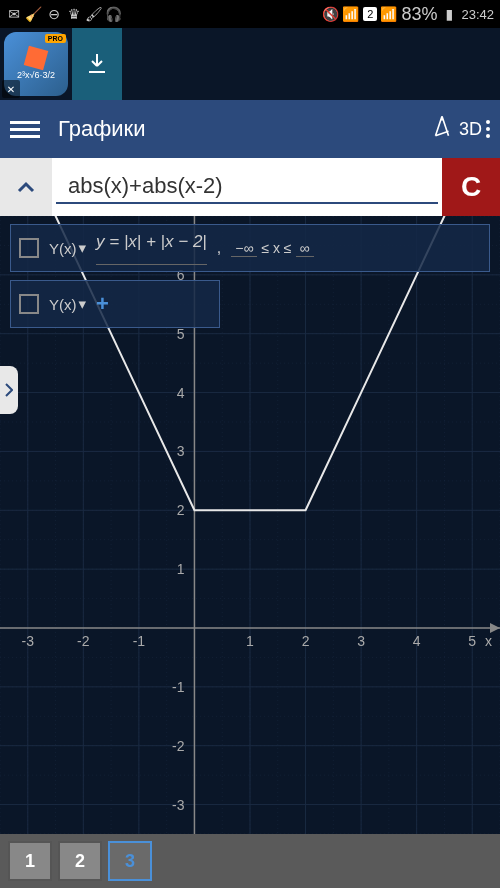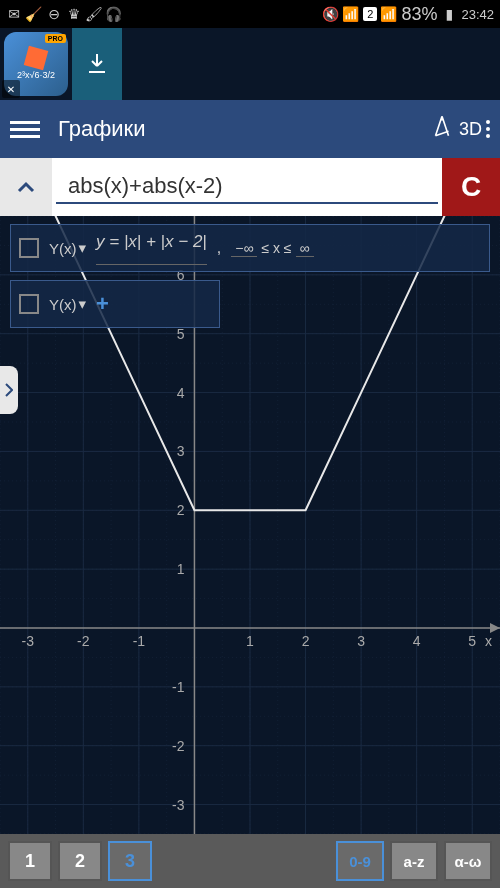--- a/index.html
+++ b/index.html
@@ -241,18 +241,13 @@
   </div>
 </div>
 
 <div class="bottom-bar">
   <div id="pages" style="display:flex;gap:6px;">
       <div class="page-btn">1</div>
       <div class="page-btn">2</div>
       <div class="page-btn active">3</div>
     </div>
   <div class="spacer"></div>
-  <div id="modes" style="display:flex;gap:6px;">
-      <div class="mode-btn active">0-9</div>
-      <div class="mode-btn">a-z</div>
-      <div class="mode-btn">α-ω</div>
-    </div>
 </div>
 
 </body></html>

